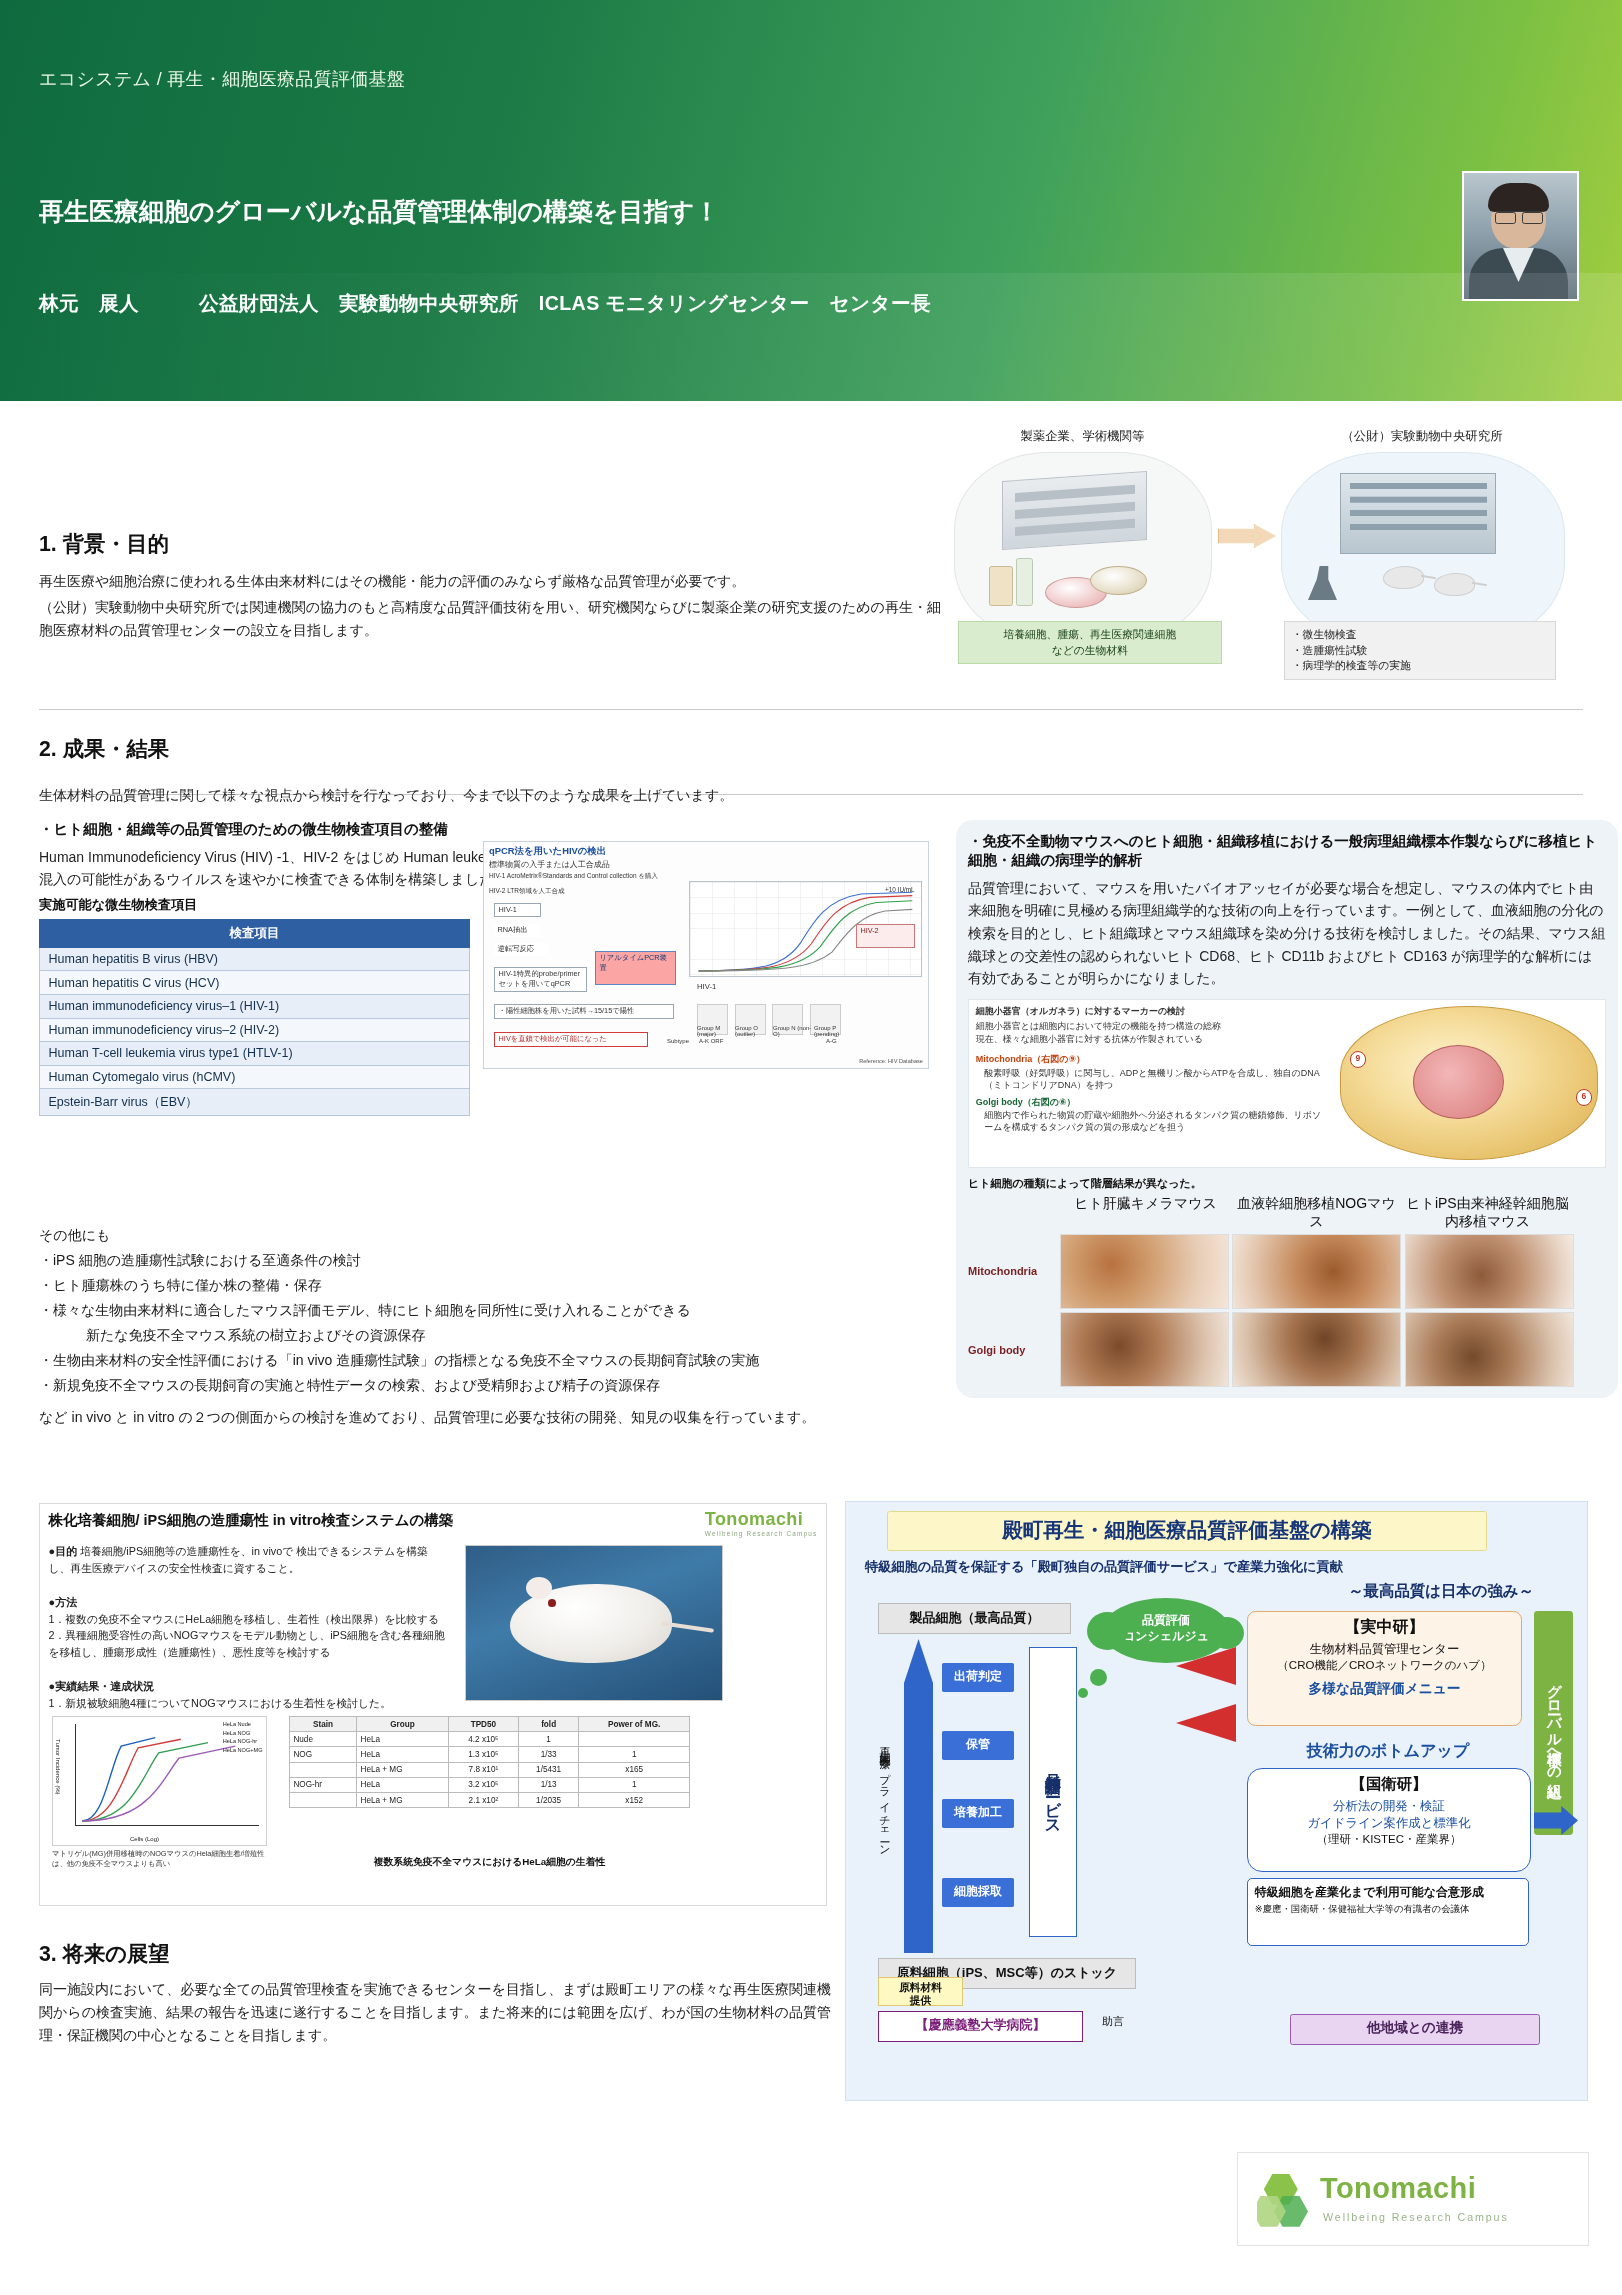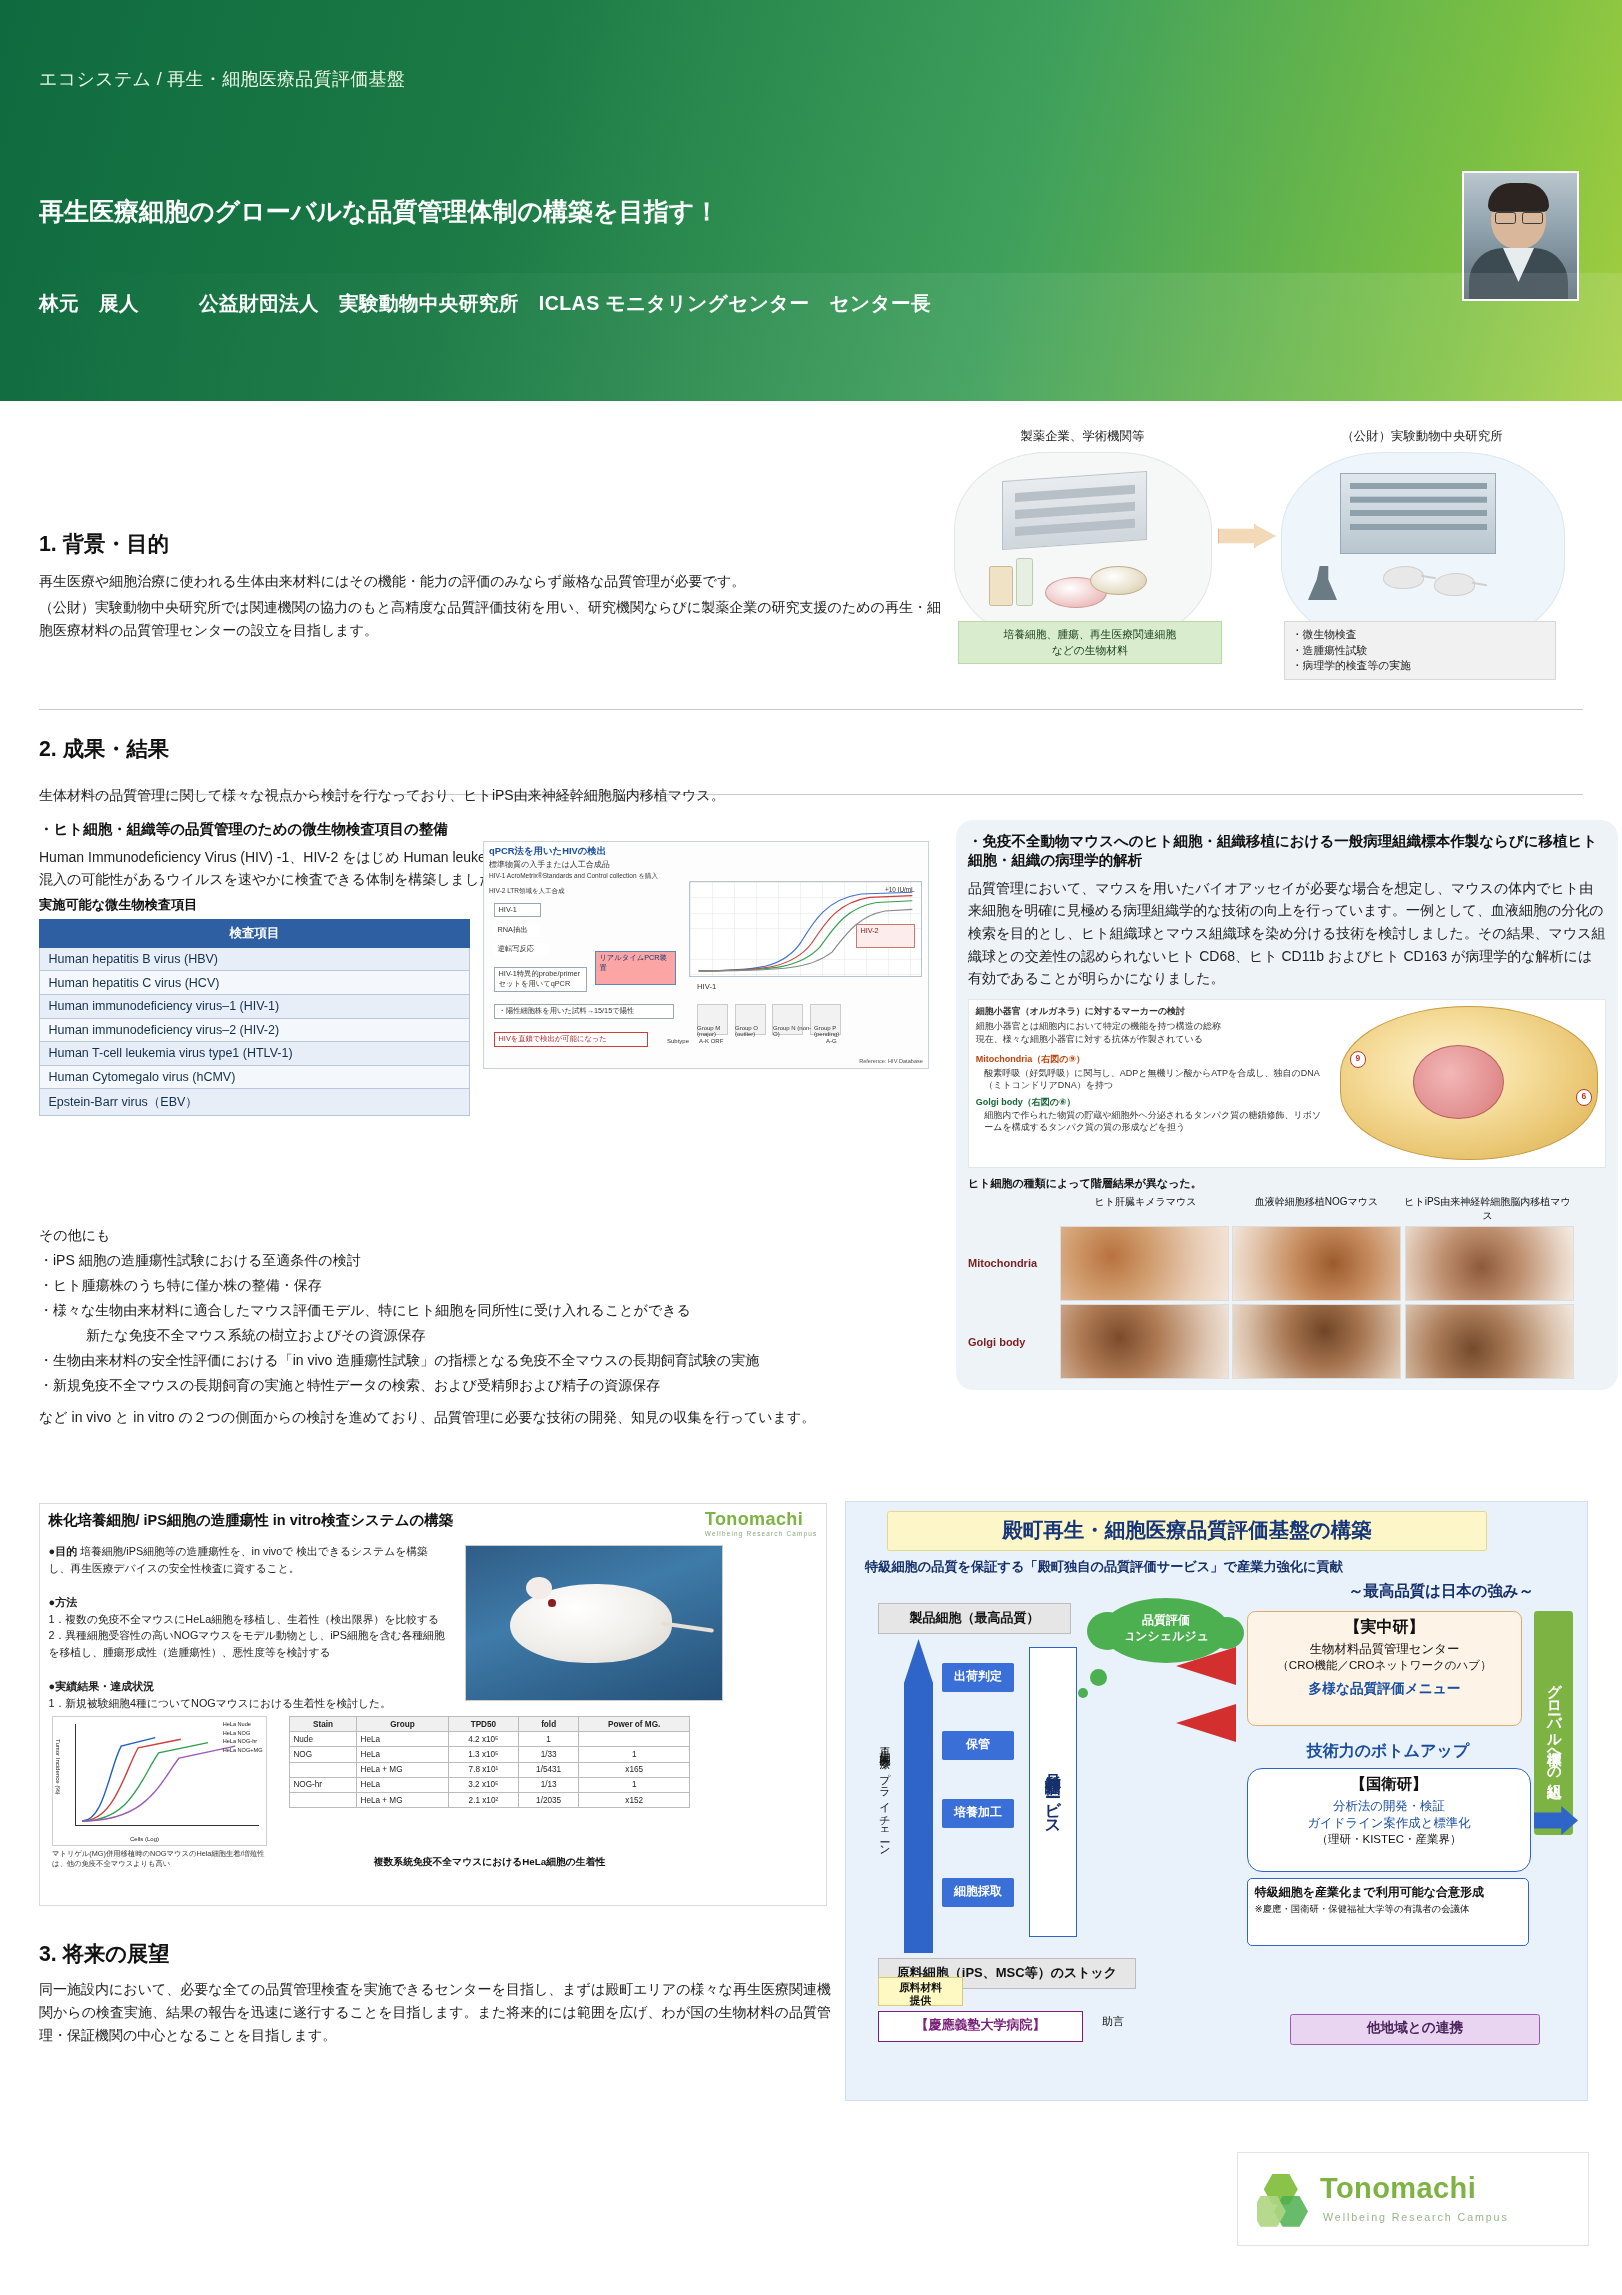--- a/index.html
+++ b/index.html
@@ -213,21 +213,21 @@
     position:absolute;left:72px;top:38px;width:89px;height:72px;border-radius:50%;
     background:radial-gradient(circle at 40% 38%,#f3b7b7,#d97b7b);border:1.7px solid #b85f5f;
   }
   .cellfig .num{
     position:absolute;width:14.5px;height:14.5px;border-radius:50%;background:#fff;border:1.3px solid #c0392b;
     color:#c0392b;font-size:8.5px;text-align:center;line-height:13px;font-weight:bold;
   }
   .micro-row-head{font-size:11px;font-weight:bold;color:#111;margin:8.5px 0 3.4px;}
   .stain-grid{position:relative;width:636px;margin-top:3.4px;}
   .stain-grid .hd{display:flex;margin-left:92px;}
-  .stain-grid .hd div{width:171px;text-align:center;font-size:10px;color:#111;}
+  .stain-grid .hd div{width:171px;text-align:center;font-size:14px;color:#111;}
   .stain-grid .row{display:flex;align-items:center;margin-top:3.4px;}
   .stain-grid .rowlab{width:92px;font-size:11px;font-weight:bold;color:#7a1f1f;}
   .stain-grid .cell{width:167px;height:73px;margin-right:3.4px;border:0.9px solid #ddd;}
   .st-a{background:radial-gradient(circle at 30% 40%,#b8713f 0%,#cf9a6a 30%,#e8cdb6 70%,#f4e6da 100%);}
   .st-b{background:radial-gradient(circle at 60% 50%,#9b5a2c 0%,#c58a5c 35%,#e3c6ae 75%,#f2e5d9 100%);}
   .st-c{background:radial-gradient(circle at 45% 55%,#8d5a3a 0%,#bf9070 40%,#e6d2c2 80%,#f5ece4 100%);}
   .st-d{background:radial-gradient(circle at 35% 45%,#7b4a2a 0%,#b07c56 35%,#ddc4af 75%,#f0e5db 100%);}
   .st-e{background:radial-gradient(circle at 55% 35%,#6f4526 0%,#a6744f 35%,#d9bfa8 75%,#efe3d8 100%);}
   .st-f{background:radial-gradient(circle at 40% 60%,#734a2b 0%,#aa7b58 35%,#dcc5b0 75%,#f1e7dd 100%);}
 
@@ -442,21 +442,21 @@
 <div id="sec1">
   <div class="sec-h">1. 背景・目的</div>
   <p class="body-text">再生医療や細胞治療に使われる生体由来材料にはその機能・能力の評価のみならず厳格な品質管理が必要です。</p>
   <p class="body-text">（公財）実験動物中央研究所では関連機関の協力のもと高精度な品質評価技術を用い、研究機関ならびに製薬企業の研究支援のための再生・細胞医療材料の品質管理センターの設立を目指します。</p>
 </div>
 <div class="rule" style="position:absolute;left:39px;top:709px;width:1544px;"></div>
 <div class="rule" style="position:absolute;left:39px;top:794px;width:1544px;"></div>
 
 <div id="sec2">
   <div class="sec-h">2. 成果・結果</div>
-  <div class="body-text" style="margin-top:20.5px;">生体材料の品質管理に関して様々な視点から検討を行なっており、ヒトiPS由来神経幹細胞脳内移植マウス。</div>
+  <div class="body-text" style="margin-top:20.5px;">生体材料の品質管理に関して様々な視点から検討を行なっており、今まで以下のような成果を上げています。</div>
 </div>
 
 <div class="two-col">
 
   <div class="col-left">
     <div class="bullet-head">・ヒト細胞・組織等の品質管理のための微生物検査項目の整備</div>
     <div class="body-text" style="width:880px;">Human Immunodeficiency Virus (HIV) -1、HIV-2 をはじめ Human leukemia virus type 1, Hepatitis B virus, Hepatitis C virus など、ヒトから混入の可能性があるウイルスを速やかに検査できる体制を構築しました。</div>
 
     <table class="micro">
       <caption>実施可能な微生物検査項目</caption>

